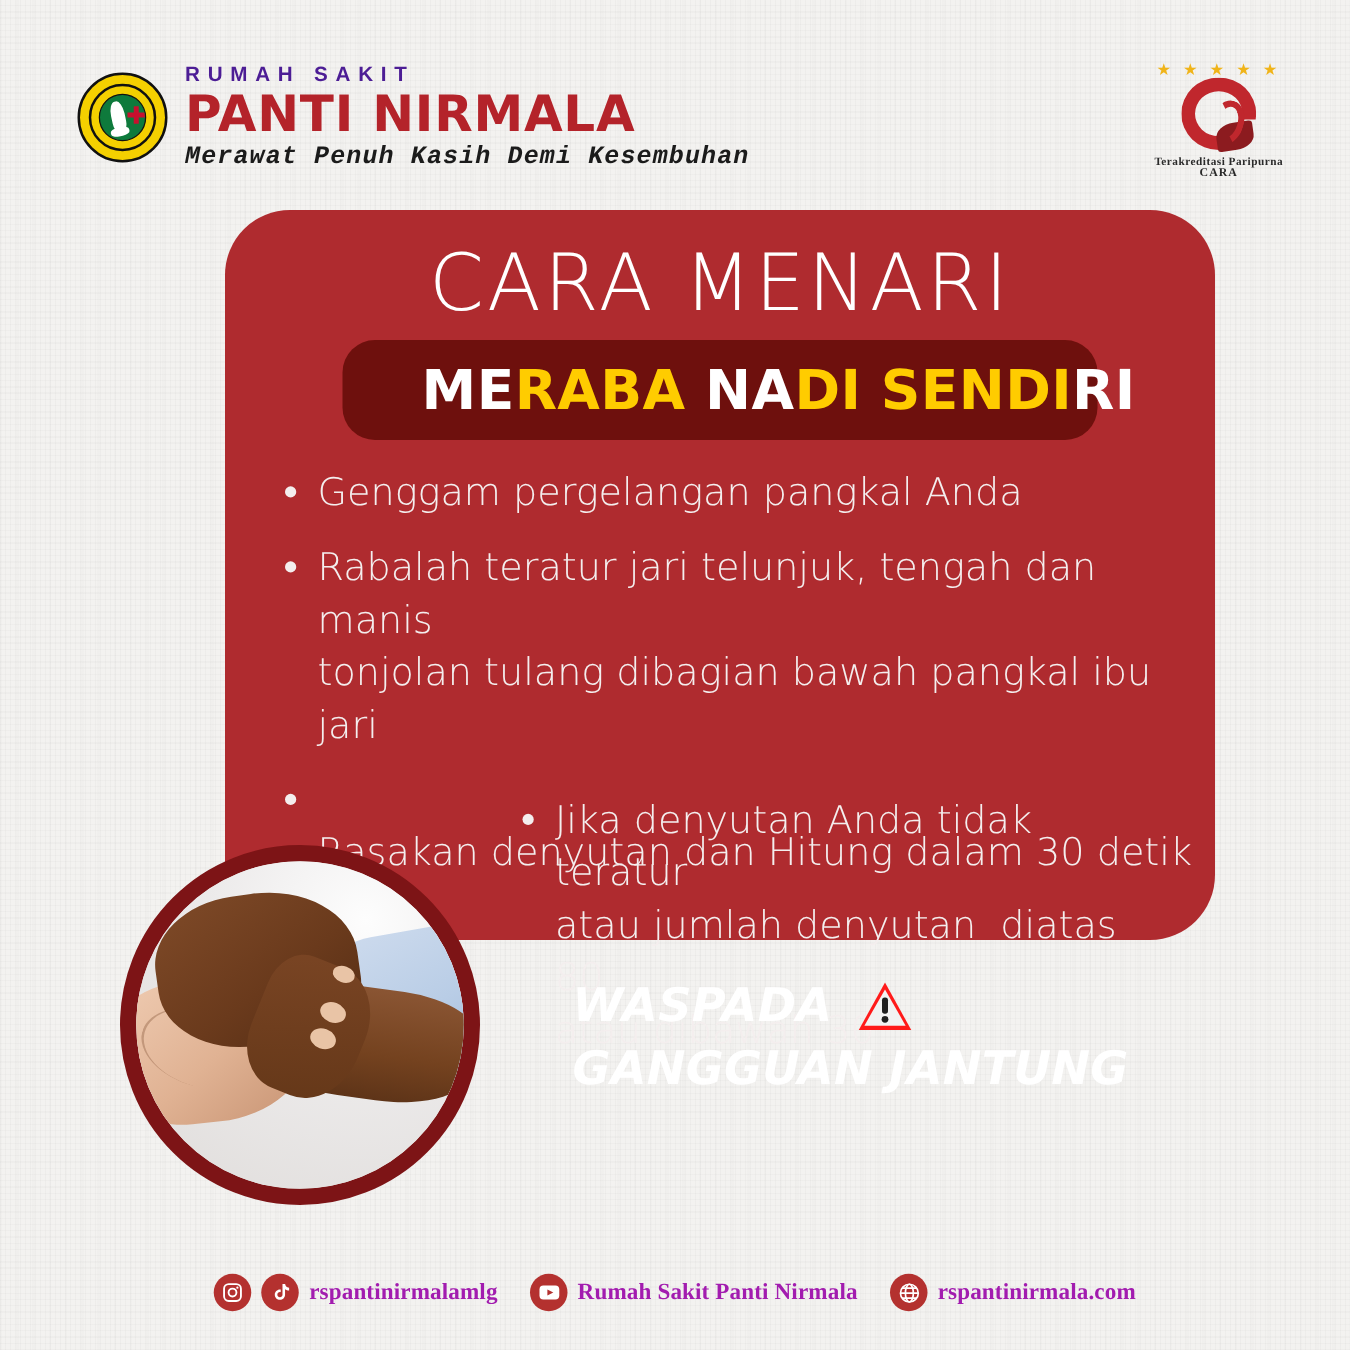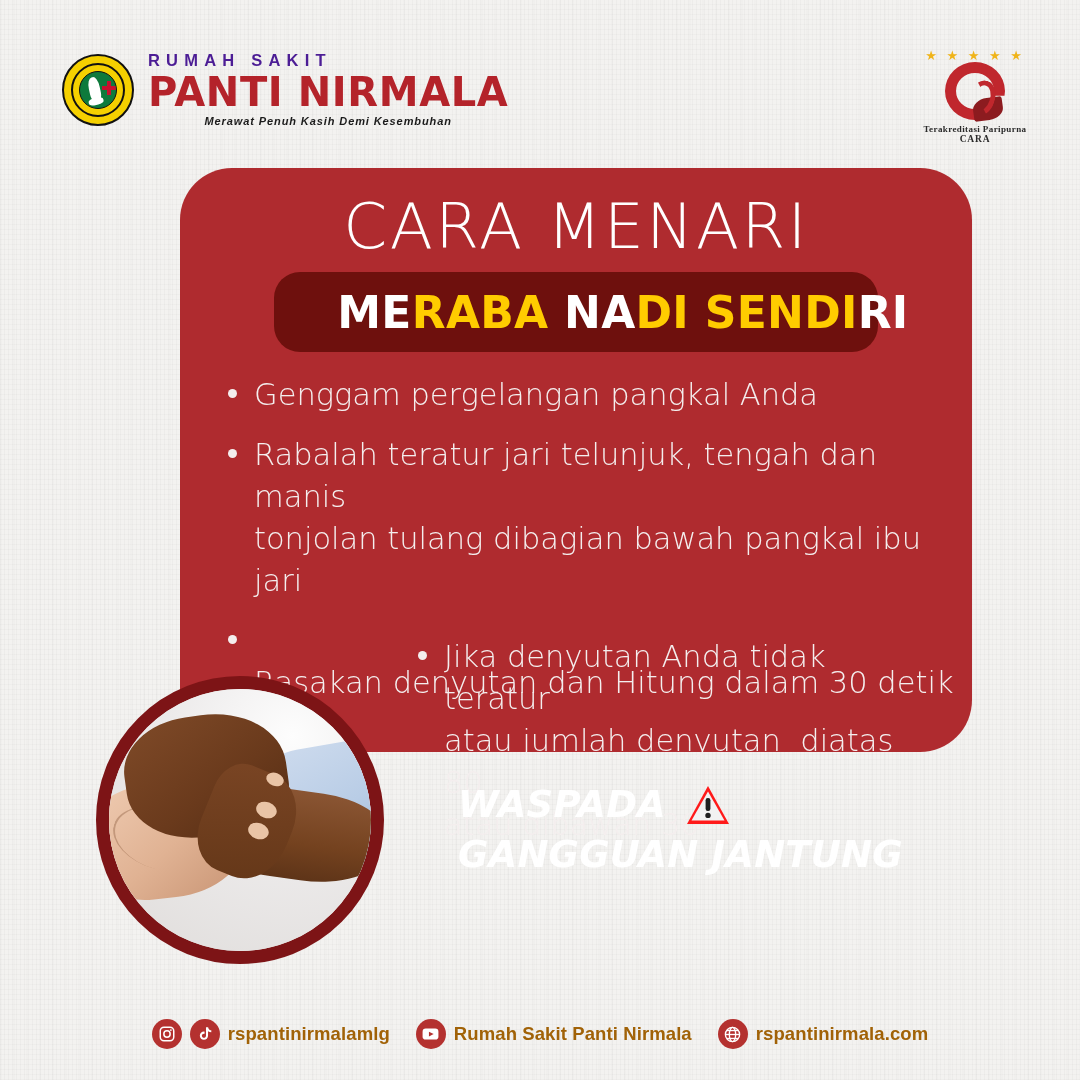--- a/index.html
+++ b/index.html
@@ -117,25 +117,25 @@
   }
   .logo-name {
     font-size: 40px;
     font-weight: 800;
     letter-spacing: 0.6px;
     color: #b4232a;
     font-family: "DejaVu Sans", sans-serif;
     line-height: 1.02;
   }
   .logo-tagline {
-    font-size: 11px;
+    font-size: 20px;
     font-style: italic;
     font-weight: 700;
     color: #1b1b1b;
-    font-family: Liberation Sans, sans-serif;
+    font-family: Liberation Mono, monospace;
     letter-spacing: 0.9px;
     margin-top: 4px;
     text-align: center;
   }
 
   
   .kars {
     position: absolute;
     right: 40px;
     top: 48px;
@@ -385,23 +385,23 @@
     gap: 26px;
   }
   .fgroup {
     display: flex;
     align-items: center;
     gap: 8px;
   }
   .fgroup .handle {
     font-size: 18.5px;
     font-weight: 700;
-    color: #a16207;
+    color: #a21caf;
     letter-spacing: 0.1px;
-    font-family: Liberation Sans, sans-serif;
+    font-family: Liberation Serif, serif;
   }
   .sicon {
     width: 30px;
     height: 30px;
     border-radius: 50%;
     background: #b4312f;
     display: flex;
     align-items: center;
     justify-content: center;
     flex: none;

